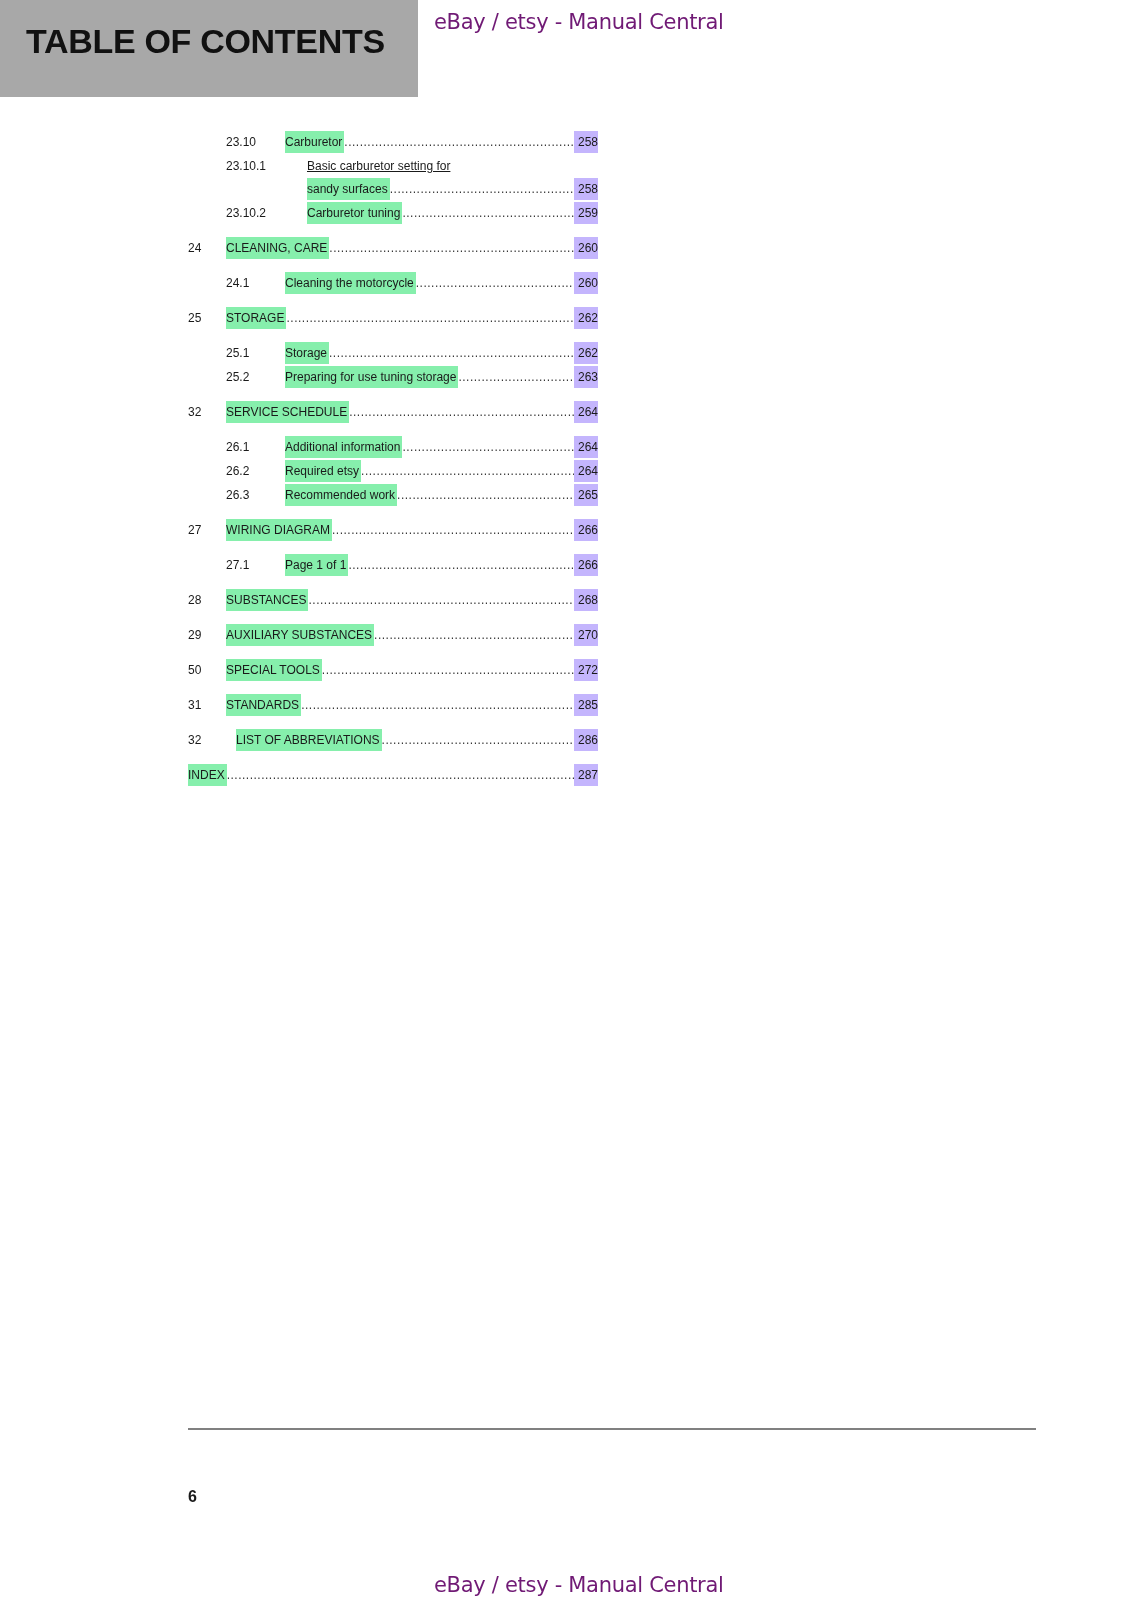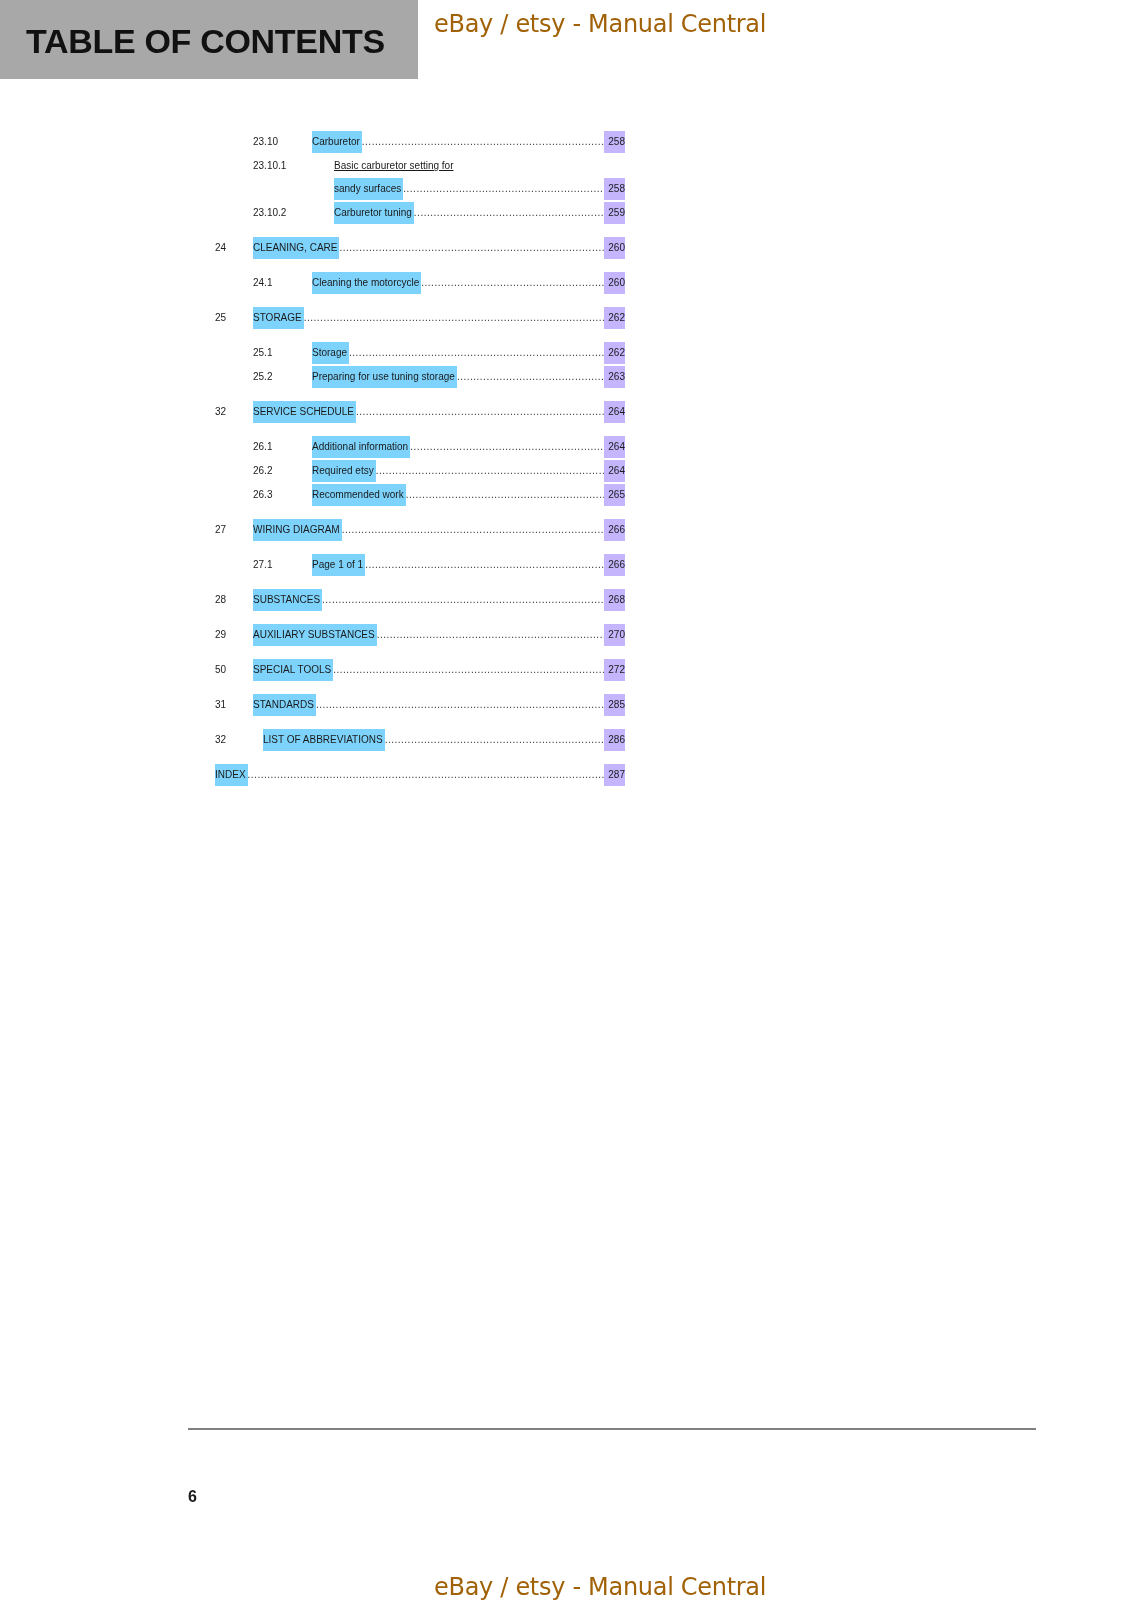--- a/index.html
+++ b/index.html
@@ -1,26 +1,26 @@
 <!DOCTYPE html>
 <html><head>
 <meta charset="utf-8">
 <style>
   html, body { margin:0; padding:0; }
   body { width:1130px; height:1600px; background:#ffffff; position:relative; overflow:hidden; font-family:"Liberation Sans", sans-serif; color:#1a1a1a; }
-  .banner { position:absolute; left:0; top:0; width:418px; height:79px; background:#a8a8a8; }
+  .banner { position:absolute; left:0; top:0; width:418px; height:97px; background:#a8a8a8; }
   .banner-title { position:absolute; left:26px; top:22px; font-family:"Liberation Sans", sans-serif; font-weight:bold; font-size:34px; color:#111; letter-spacing:-0.3px; white-space:nowrap; }
-  .watermark { position:absolute; font-family:"DejaVu Sans", sans-serif; font-size:24px; color:#a16207; white-space:nowrap; letter-spacing:-0.3px; }
+  .watermark { position:absolute; font-family:"DejaVu Sans", sans-serif; font-size:21px; color:#701a75; white-space:nowrap; letter-spacing:-0.3px; }
   .wm-top { left:434px; top:10px; }
   .wm-bottom { left:434px; top:1573px; }
   .toc { position:absolute; left:188px; top:0; width:410px; }
-  .row { position:absolute; left:0; width:410px; height:22px; font-size:10px; line-height:22px; white-space:nowrap;margin-left:27px; }
+  .row { position:absolute; left:0; width:410px; height:22px; font-size:12px; line-height:22px; white-space:nowrap; }
   .num { position:absolute; left:0; }
   .title-wrap { position:absolute; right:0; display:flex; align-items:baseline; }
-  .ttl { background:#7dd3fc; padding-right:2px; }
+  .ttl { background:#86efac; padding-right:2px; }
   .dots { flex:1; overflow:hidden; white-space:nowrap; letter-spacing:0.5px; color:#333; }
   .dots::after { content:"........................................................................................................................................"; }
   .pg { padding-left:4px; background:#c4b5fd; }
   .plain { position:absolute;text-decoration:underline; }
   .rule { position:absolute; left:188px; top:1428px; width:848px; height:2px; background:#808080; }
   .page-num { position:absolute; left:188px; top:1488px; font-weight:bold; font-size:16px; font-family:"Liberation Sans", sans-serif; }
 </style>
 </head>
 <body>
 

